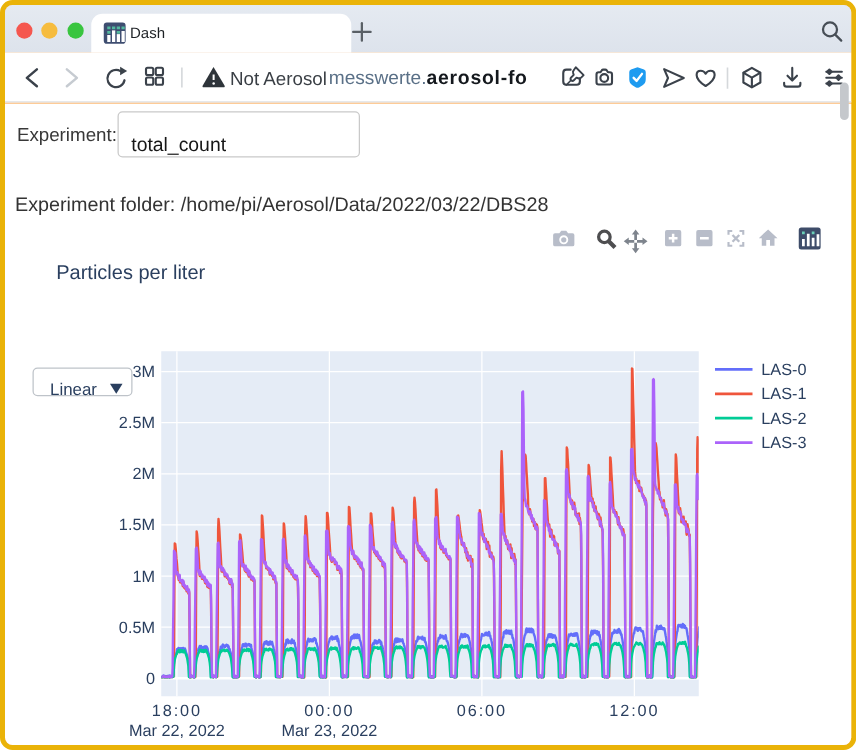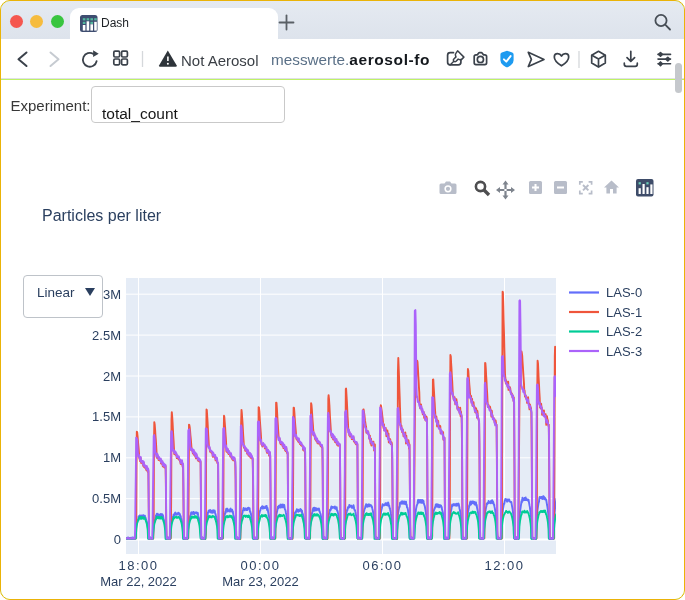--- a/index.html
+++ b/index.html
@@ -1,50 +1,51 @@
 <!DOCTYPE html>
 <html><head><meta charset="utf-8"><style>
 html,body{margin:0;padding:0;background:#fff;width:685px;height:600px;overflow:hidden}
 *{box-sizing:border-box}
 body{font-family:"Liberation Sans",sans-serif;position:relative}
-#win{position:absolute;inset:0;border-radius:10px;border:1px solid #eab308;overflow:hidden;background:#bef264}
+#win{position:absolute;inset:0;border-radius:10px;border:4px solid #eab308;overflow:hidden;background:#fdba74}
 #titlebar{position:absolute;left:0;top:0;width:685px;height:38px;background:linear-gradient(#e5eaf1,#dde3ec)}
 .tl{position:absolute;top:13.5px;width:13px;height:13px;border-radius:50%}
 #tab{position:absolute;left:69px;top:7px;width:208px;height:31px;background:#fff;border-radius:9px 9px 0 0}
 #tabtitle{position:absolute;left:100px;top:15px;font-size:12px;color:#1d2125}
 #toolbar{position:absolute;left:0;top:38px;width:685px;height:40px;background:#fff;border-bottom:1px solid #dfe1e4}
 #notsecure{position:absolute;left:180px;top:50.5px;font-size:15px;color:#3a3f45}
-#urltext{position:absolute;left:270px;top:50px;font-size:15.3px;color:#5a7087;white-space:nowrap}
+#urltext{position:absolute;left:259px;top:50px;font-size:15.3px;color:#5a7087;white-space:nowrap}
 #urltext b{color:#14181d;font-weight:700;font-size:15.5px;letter-spacing:0.6px}
 #content{position:absolute;left:0;top:79px;width:685px;height:521px;background:#fff}
 #paramlbl{position:absolute;left:9.5px;top:96px;font-size:15px;color:#383838}
 #parambox{position:absolute;left:90px;top:85px;width:194px;height:37px;border:1px solid #c9c9c9;border-radius:4px;background:#fff}
 #paramtxt{position:absolute;left:101px;top:104px;font-size:15.5px;color:#161616}
 #expfolder{position:absolute;left:8px;top:151.5px;font-size:15.8px;color:#333}
 #charttitle{position:absolute;left:41px;top:206px;font-size:16px;color:#2a3f5f}
-#dropdown{position:absolute;left:22px;top:274px;width:80px;height:43px;border:1px solid #bec3c9;border-radius:4px;background:#fff}
+#dropdown{position:absolute;left:22px;top:290px;width:80px;height:23px;border:1px solid #bec3c9;border-radius:4px;background:#fff}
 #droptxt{position:absolute;left:13px;top:9px;font-size:13.5px;color:#2a3f5f}
 #droparrow{position:absolute;right:7px;top:12px;width:0;height:0;border-left:5.5px solid transparent;border-right:5.5px solid transparent;border-top:8px solid #2a3f5f}
 #scroll{position:absolute;right:2px;top:62px;width:7px;height:30px;border-radius:4px;background:#c5c8cc}
 </style></head>
 <body>
 <div id="win">
 <div id="titlebar"></div>
 <div class="tl" style="left:8.5px;background:#f5574f"></div>
 <div class="tl" style="left:29px;background:#f6bc3e"></div>
 <div class="tl" style="left:49.5px;background:#39c53f"></div>
 <div id="tab"></div>
 <div id="tabtitle">Dash</div>
 <div id="toolbar"></div>
 <div id="notsecure">Not Aerosol</div>
 <div id="urltext">messwerte.<b>aerosol-fo</b></div>
 <div id="content"></div>
 <div id="paramlbl">Experiment:</div>
 <div id="parambox"></div>
 <div id="paramtxt">total_count</div>
+<div id="expfolder">Experiment folder: /home/pi/Aerosol/Data/2022/03/22/DBS28</div>
 <div id="charttitle">Particles per liter</div>
 <svg width="685" height="78" viewBox="0 0 685 78" xmlns="http://www.w3.org/2000/svg" style="position:absolute;left:0;top:0" font-family="Liberation Sans, sans-serif">
 <g stroke="#5a6066" stroke-width="1.8" stroke-linecap="round">
         <line x1="278.5" y1="21.5" x2="292.5" y2="21.5"></line>
         <line x1="285.5" y1="14.5" x2="285.5" y2="28.5"></line>
       </g>
 <g stroke="#474e56" stroke-width="1.8" fill="none" stroke-linecap="round">
         <circle cx="660" cy="19.5" r="5.6"></circle>
         <line x1="664.2" y1="23.7" x2="669" y2="28.5"></line>
       </g>

